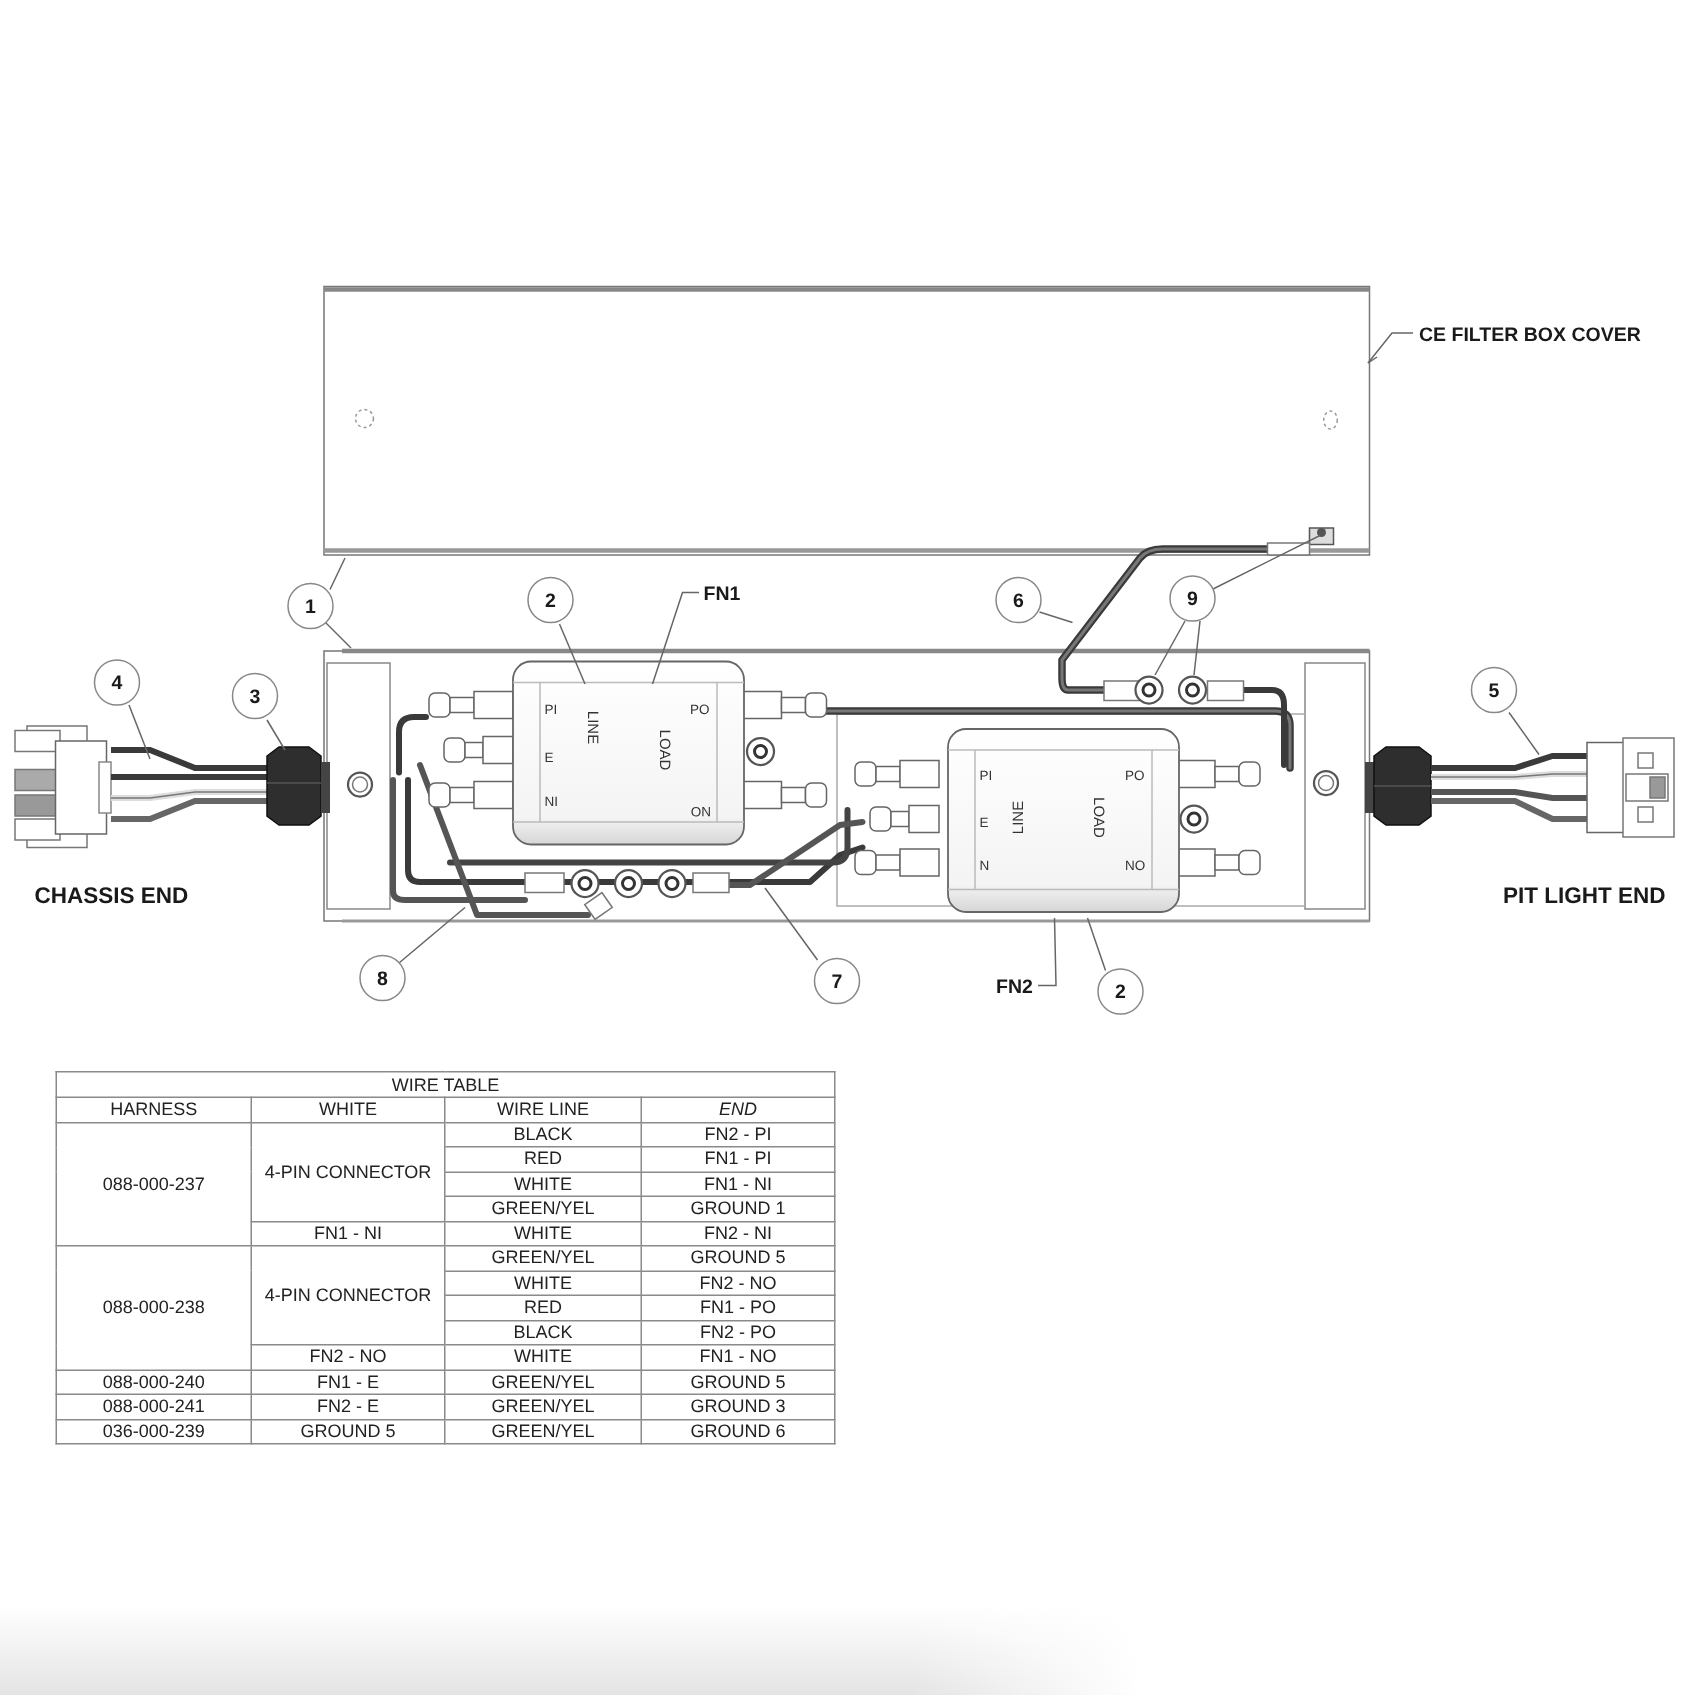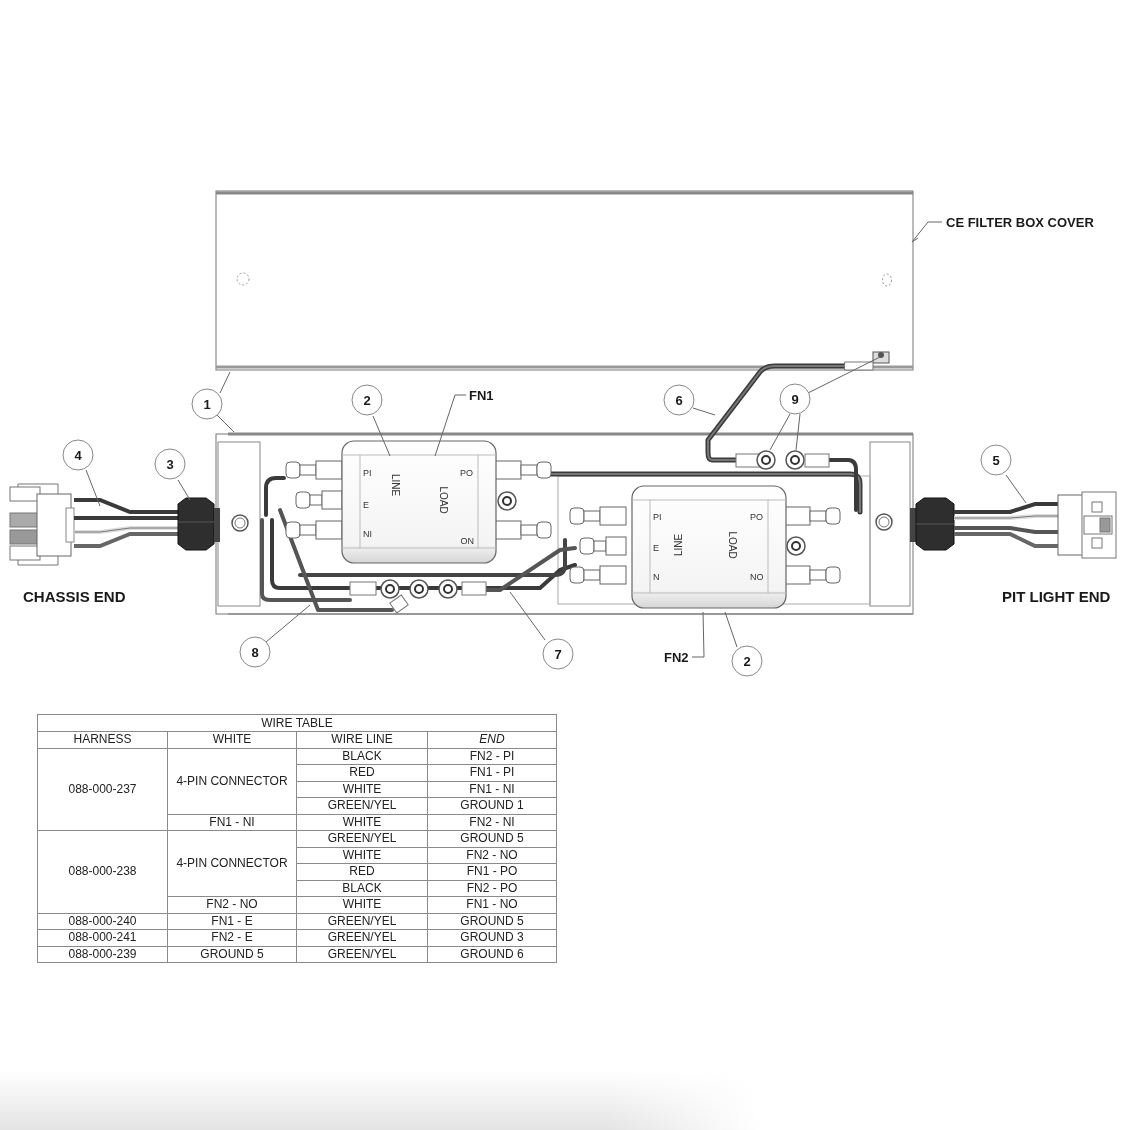--- a/index.html
+++ b/index.html
@@ -353,21 +353,21 @@
     <td>GREEN/YEL</td>
     <td>GROUND 5</td>
   </tr>
   <tr>
     <td>088-000-241</td>
     <td>FN2 - E</td>
     <td>GREEN/YEL</td>
     <td>GROUND 3</td>
   </tr>
   <tr>
-    <td>088-000-239</td>
+    <td>036-000-239</td>
     <td>GROUND 5</td>
     <td>GREEN/YEL</td>
     <td>GROUND 6</td>
   </tr>
 </tbody>
     </table>
 
 <div id="bottom-fade"></div>
 </div>
 

